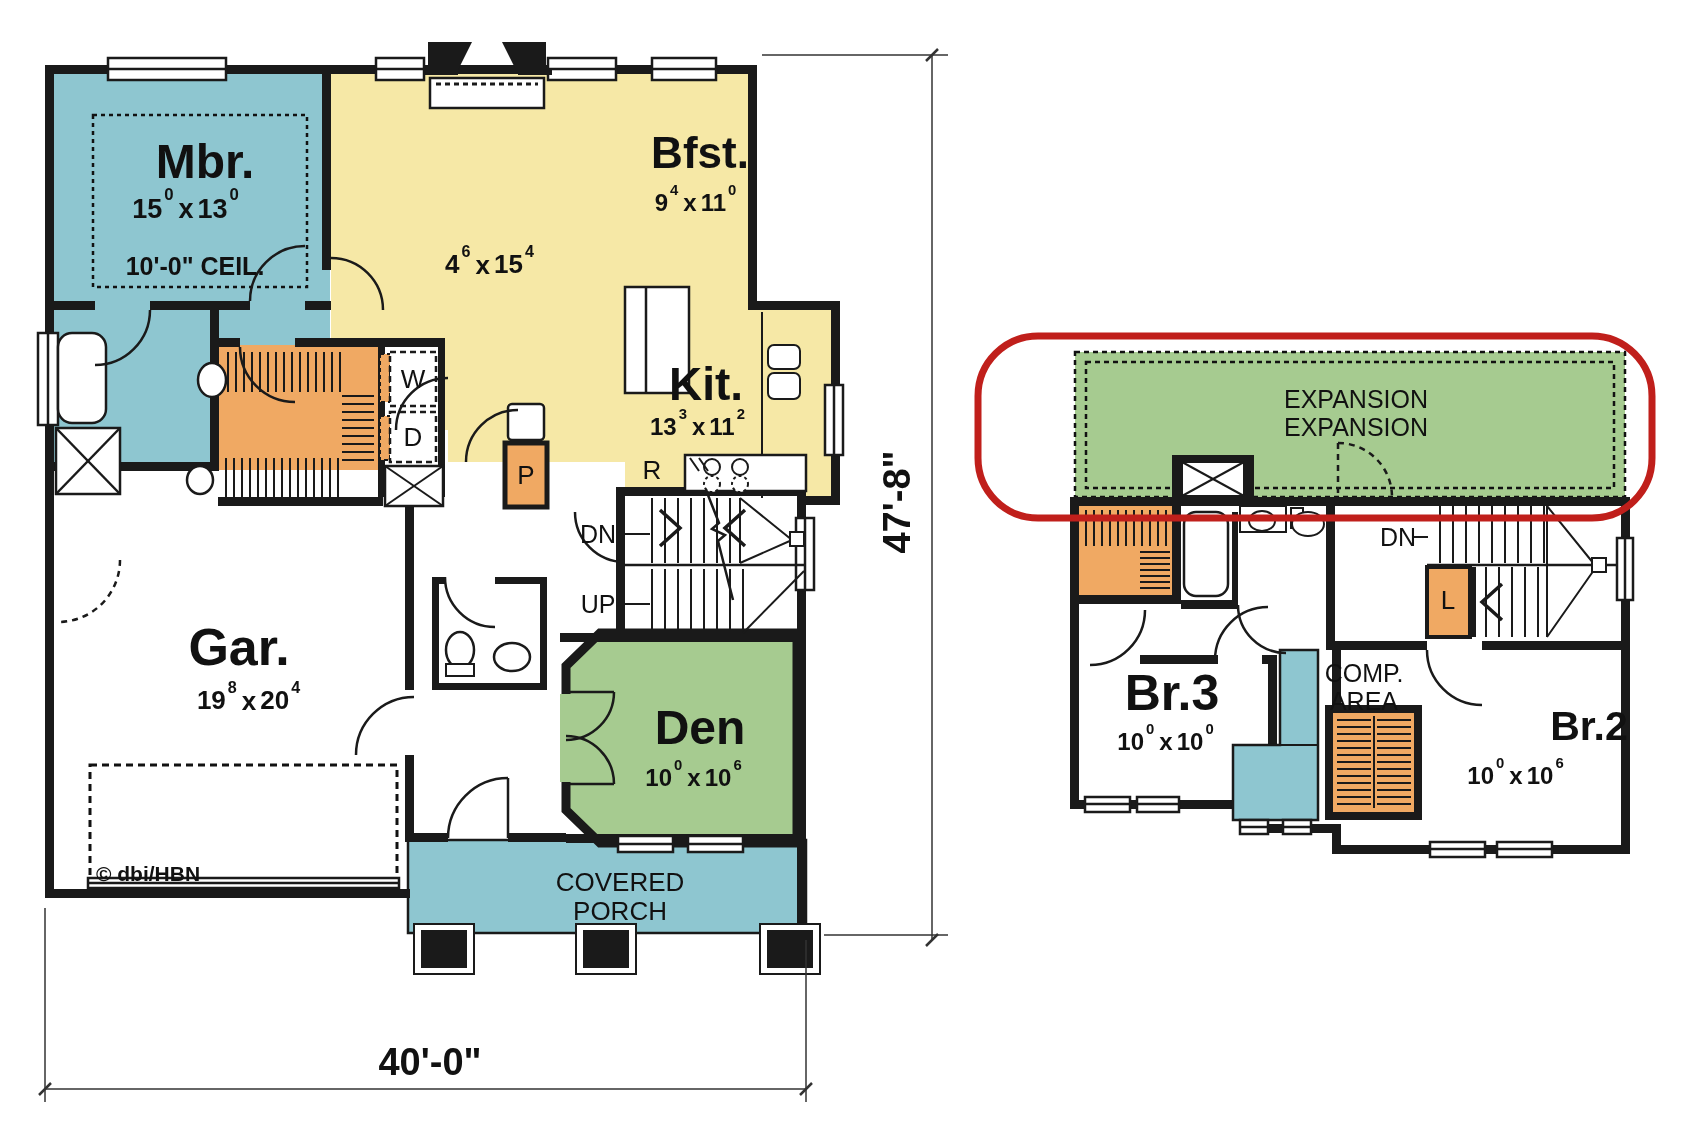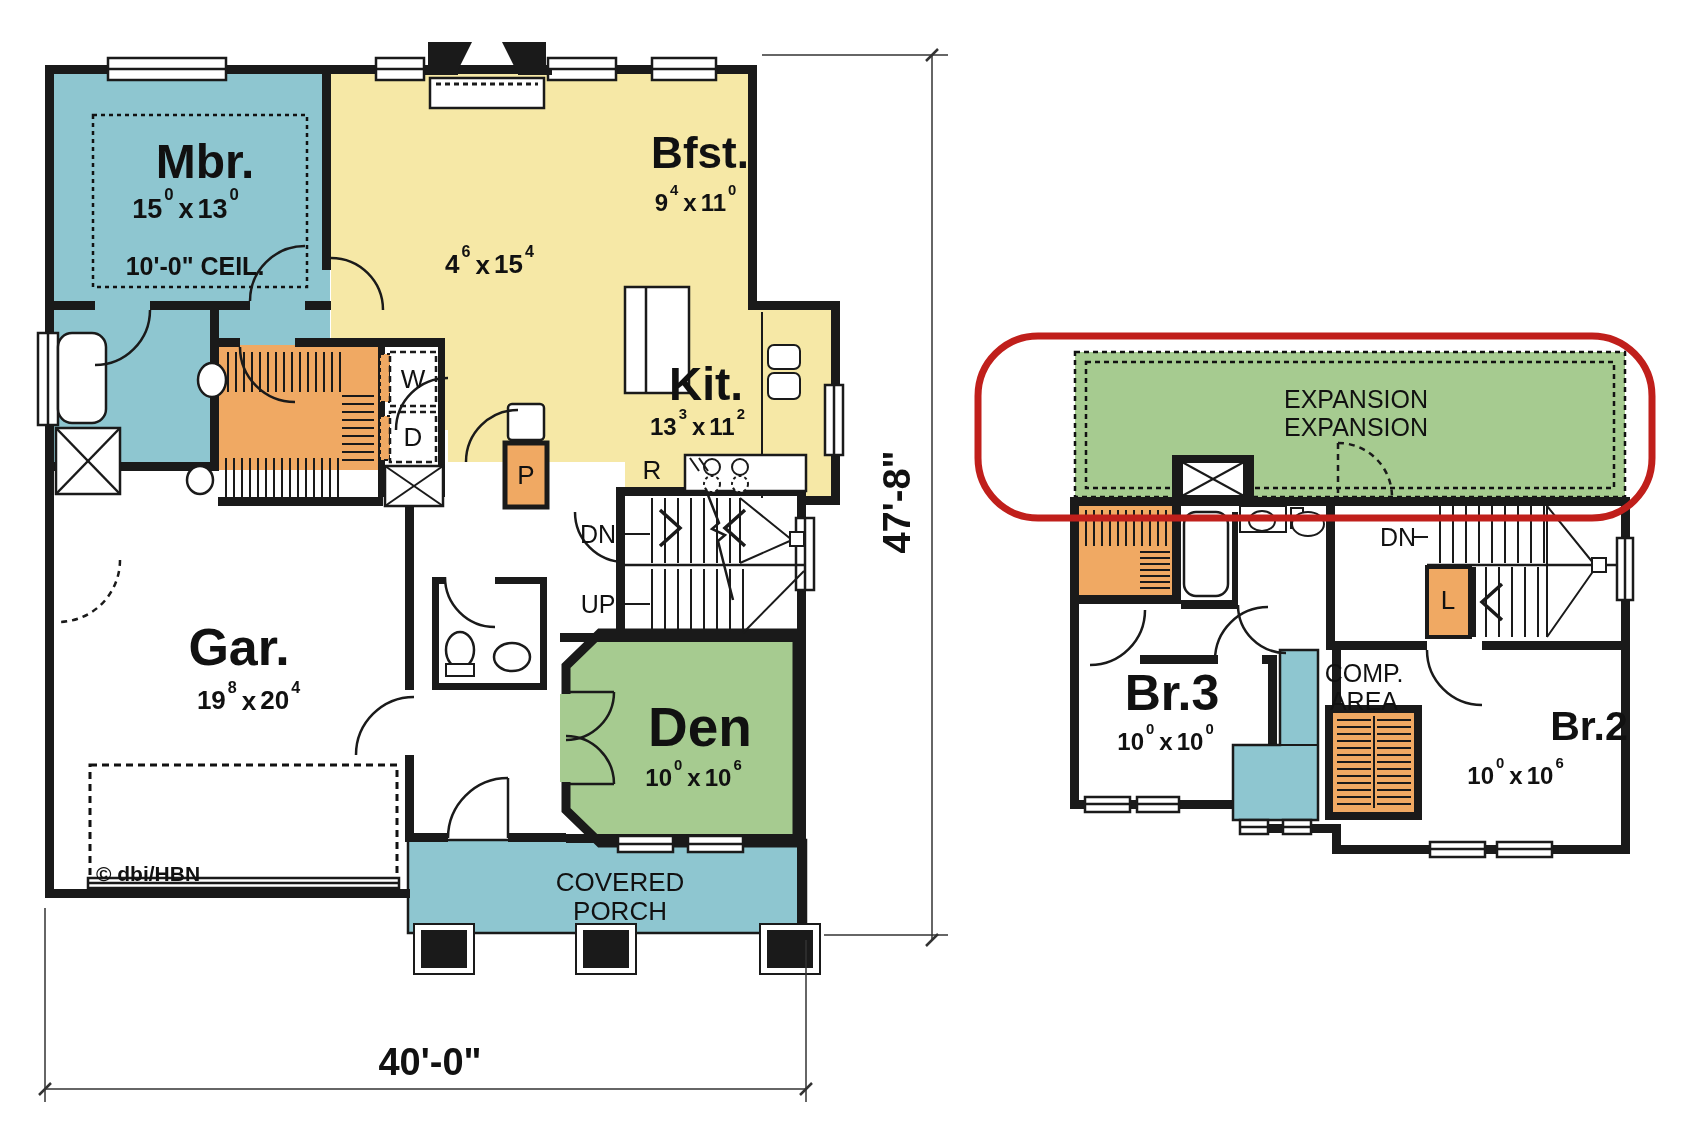--- a/index.html
+++ b/index.html
@@ -339,21 +339,21 @@
 <div class="lbl thin" style="left:652px;top:471px;font-size:26px">R</div>
 <div class="lbl thin" style="left:598px;top:534px;font-size:25px">DN</div>
 <div class="lbl thin" style="left:598px;top:604px;font-size:25px">UP</div>
 
 <div class="lbl" style="left:239px;top:647px;font-size:52px">Gar.</div>
 <div class="lbl dims" style="left:251px;top:700px;font-size:26px">
   <span>19</span><sup>8</sup><span class="xsep">x</span><span>20</span><sup>4</sup>
 </div>
 <div class="lbl" style="left:148px;top:874px;font-size:21px">© dbi/HBN</div>
 
-<div class="lbl" style="left:700px;top:728px;font-size:55px">Den</div>
+<div class="lbl" style="left:700px;top:728px;font-size:48px">Den</div>
 <div class="lbl dims" style="left:696px;top:778px;font-size:24px">
   <span>10</span><sup>0</sup><span class="xsep">x</span><span>10</span><sup>6</sup>
 </div>
 
 <div class="lbl thin" style="left:620px;top:897px;font-size:26px">
   <span>COVERED</span><br>
   <span>PORCH</span>
 </div>
 
 <div class="lbl" style="left:430px;top:1062px;font-size:38px">40'-0"</div>

